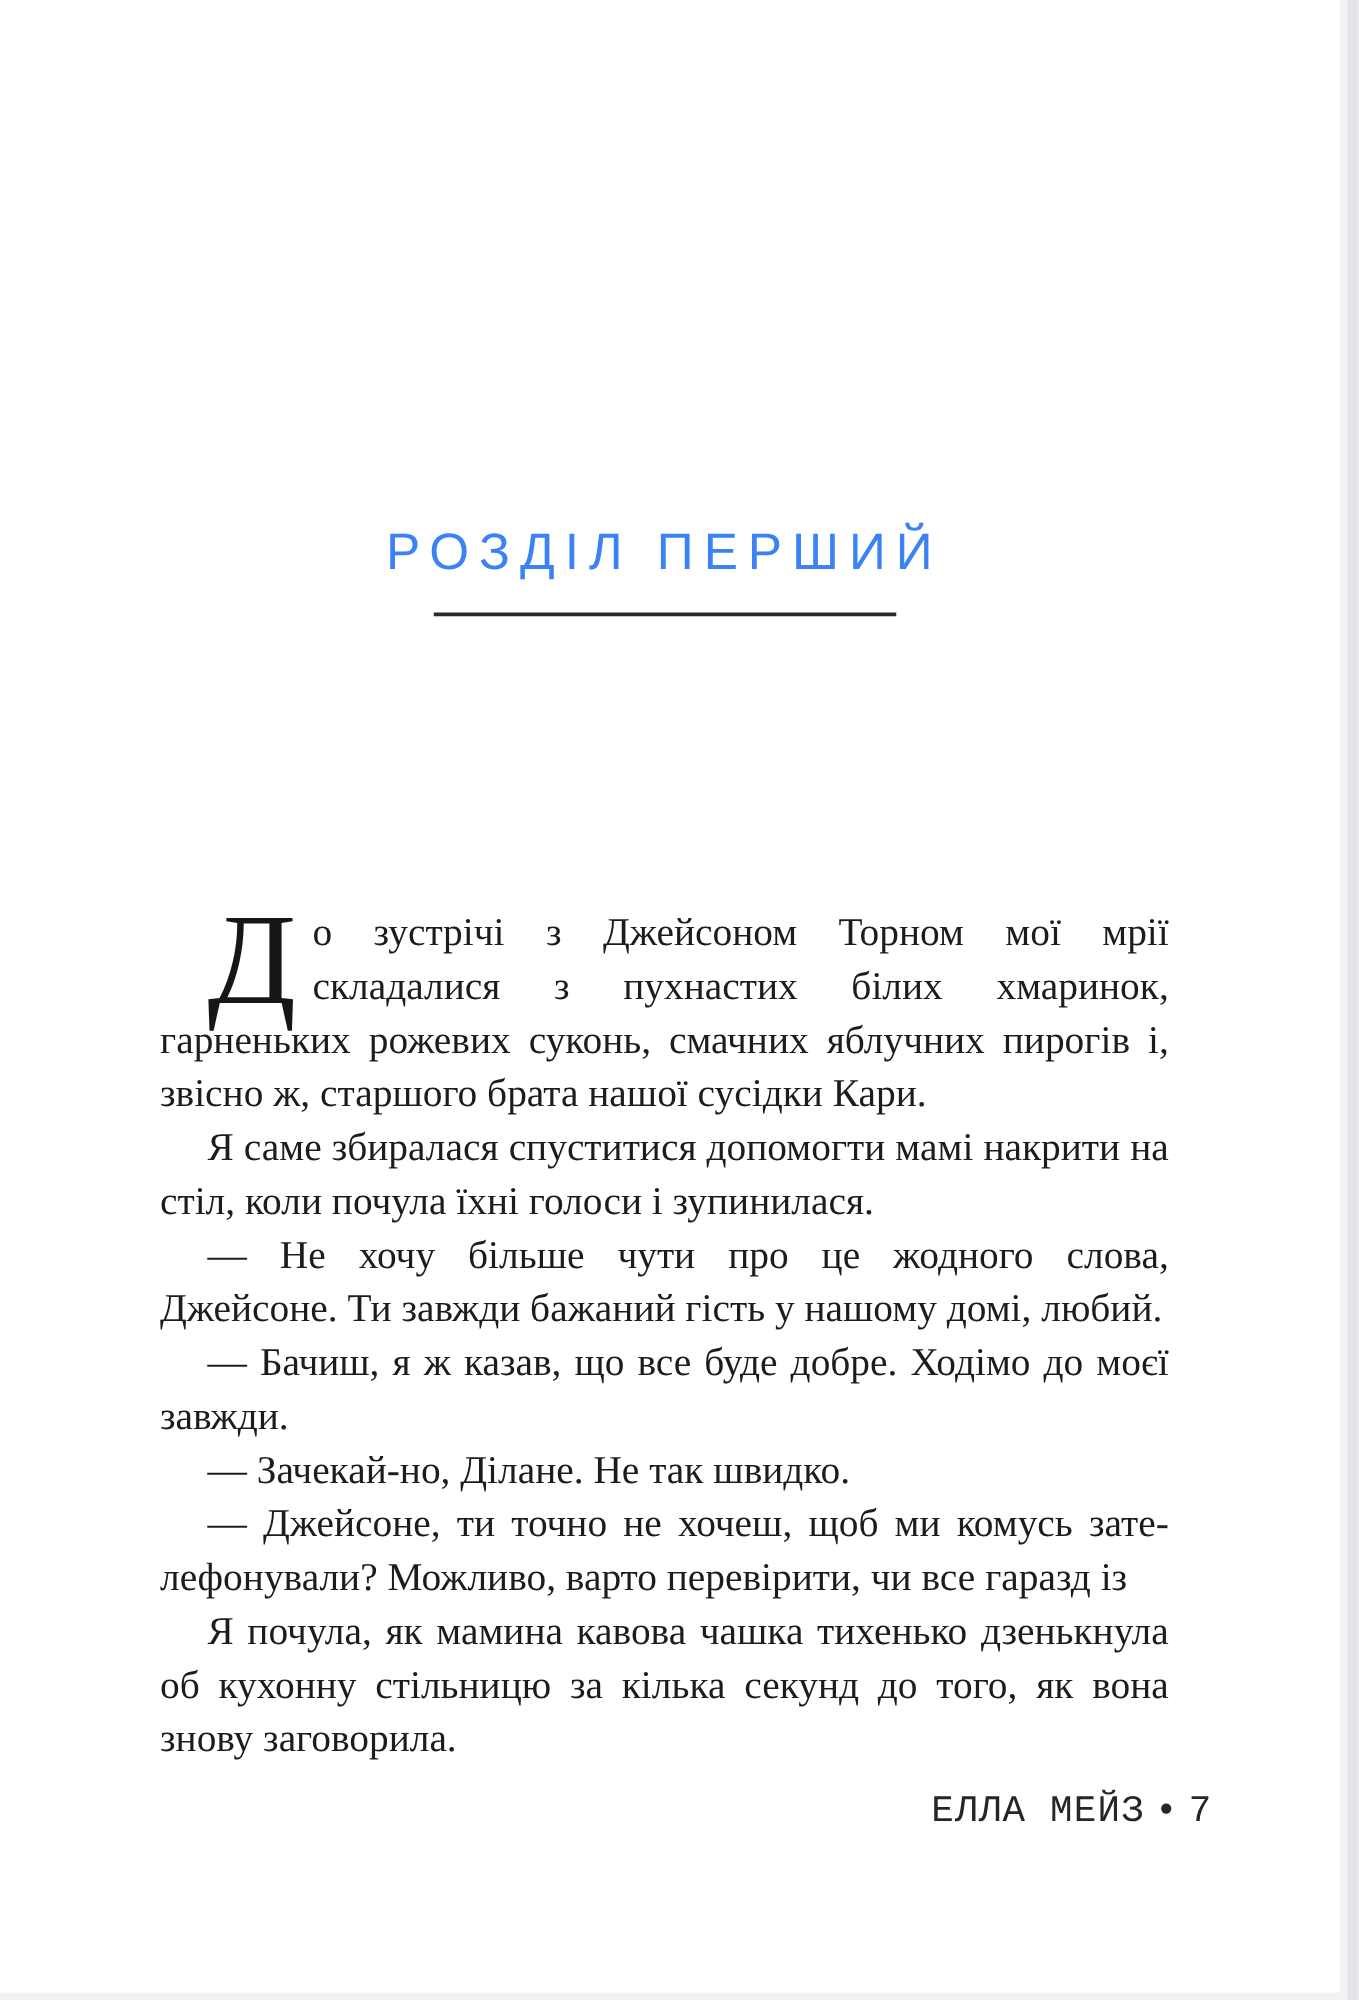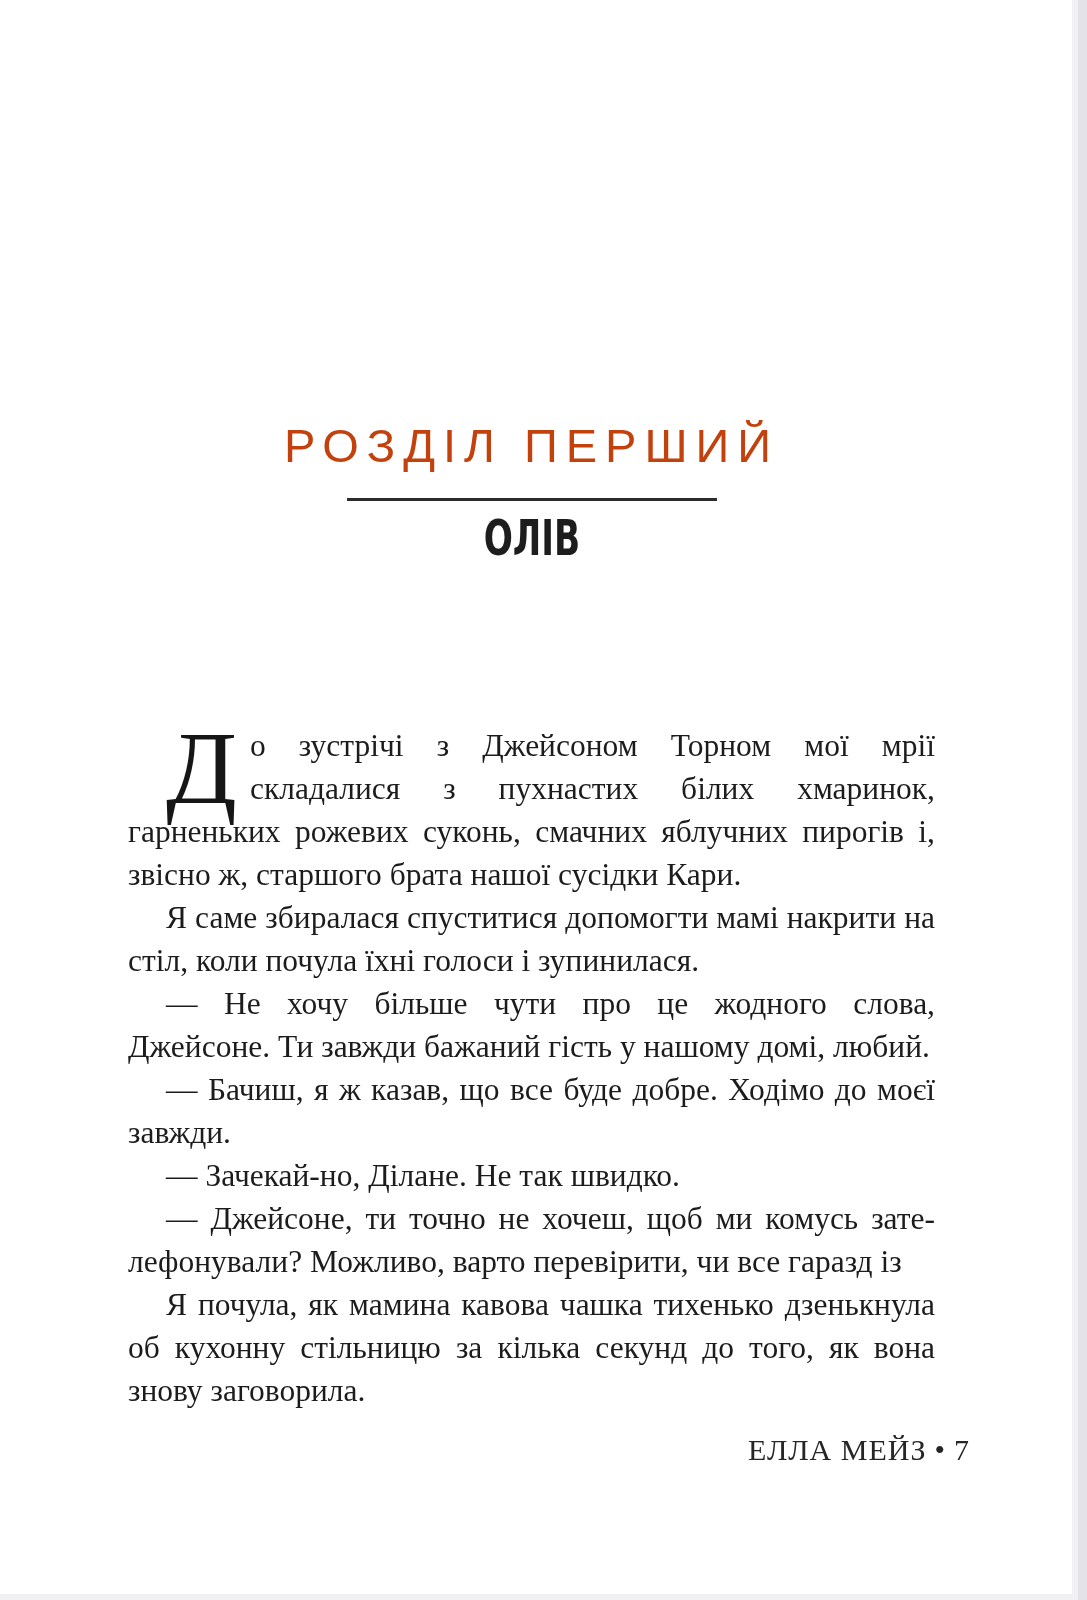--- a/index.html
+++ b/index.html
@@ -39,23 +39,23 @@
     position: absolute;
     top: 418px;
     left: 128px;
     width: 807px;
     text-align: center;
     color: #2c2c2c;
   }
   .kicker {
     font-family: "Liberation Sans", sans-serif;
     font-weight: 300;
-    font-size: 47px;
+    font-size: 41px;
     letter-spacing: 8px;
-    color: #c2410c;
+    color: #3b82f6;
     white-space: nowrap;
   }
   .rule {
     width: 370px;
     height: 3px;
     background: #2b2b2b;
     margin: 25px auto 0 auto;
   }
   .title {
     margin-top: 13px;
@@ -97,40 +97,37 @@
     font-size: 104px;
     line-height: 82px;
     margin: 3px 13px 0 38px;
     color: #161616;
   }
   
   .footer {
     position: absolute;
     top: 1433px;
     right: 117px;
-    font-family: Liberation Serif, serif;
+    font-family: Liberation Mono, monospace;
     font-size: 30px;
     color: #262626;
     letter-spacing: 1px;
     white-space: nowrap;
     margin-left: 37px;
   }
   .footer .sep { padding: 0 8px; }
 </style>
 </head>
 <body>
 
 <div class="page">
 
   <div class="heading-block">
     <div class="kicker">РОЗДІЛ ПЕРШИЙ</div>
     <div class="rule"></div>
-    <div class="title-wrap">
-      <span class="title">ОЛІВ</span>
-    </div>
   </div>
 
   <div class="body-text">
     <p class="first">
       <span class="dropcap">Д</span><span>о зустрічі з Джейсоном Торном мої мрії складалися з пухнастих білих хмаринок, гарненьких рожевих суконь, смачних яблучних пирогів і, звісно ж, старшого брата нашої сусідки Кари.</span>
     </p>
     <p>Я саме збиралася спуститися допомогти мамі накрити на стіл, коли почула їхні голоси і зупинилася.</p>
     <p>— Не хочу більше чути про це жодного слова, Джейсоне. Ти завжди бажаний гість у нашому домі, любий.</p>
     <p>— Бачиш, я ж казав, що все буде добре. Ходімо до моєї завжди.</p>
     <p>— Зачекай-но, Ділане. Не так швидко.</p>

